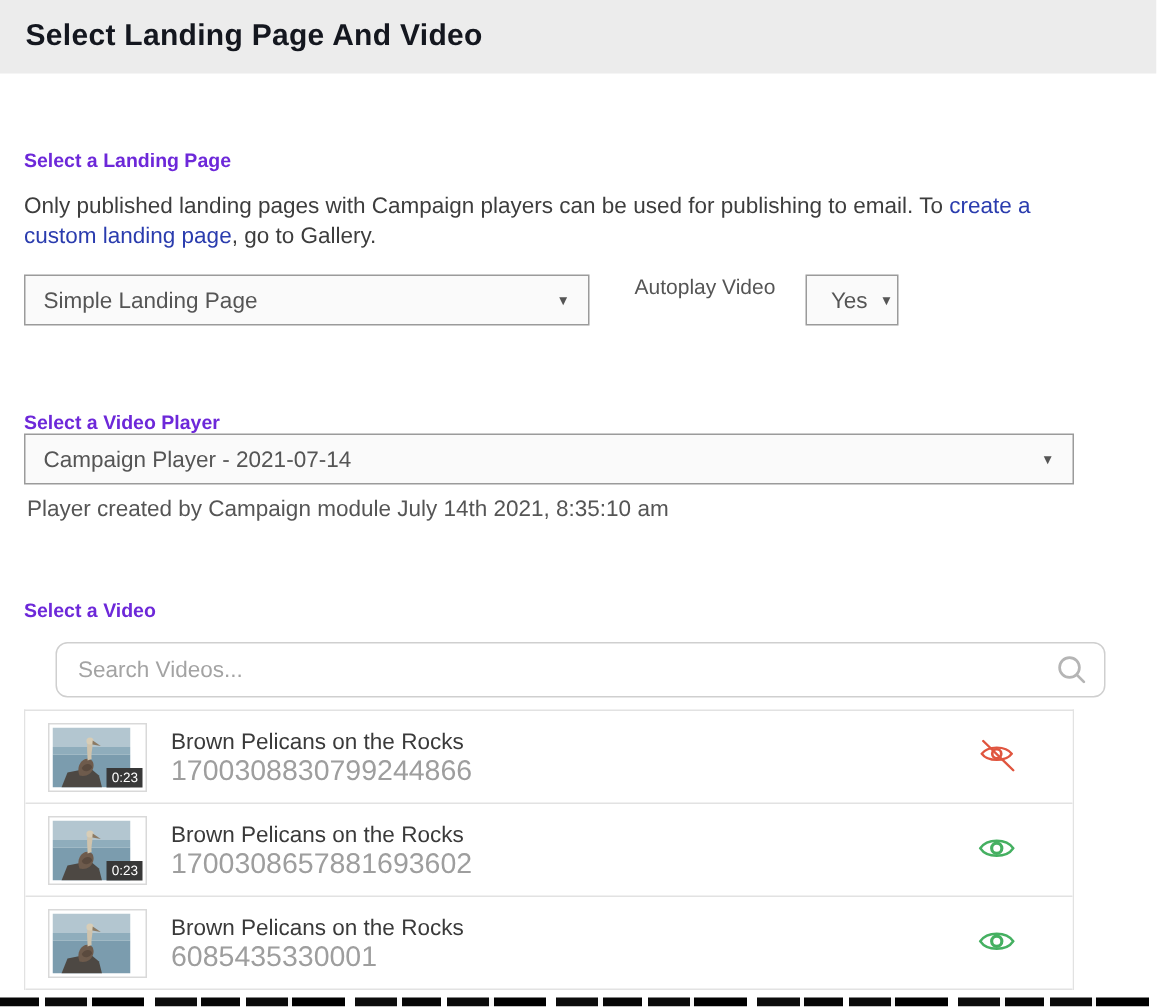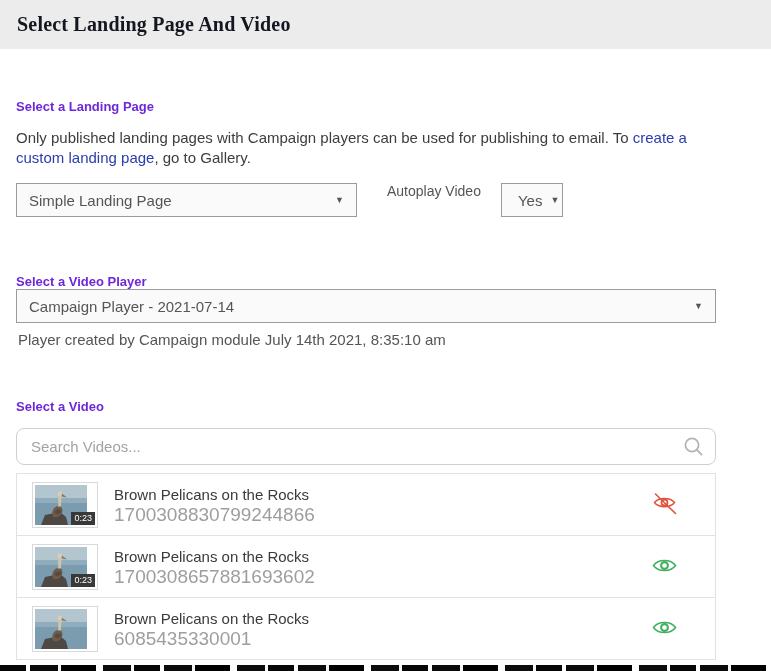--- a/index.html
+++ b/index.html
@@ -8,51 +8,51 @@
     background:#ffffff;
     font-family:"Liberation Sans",sans-serif;
     -webkit-font-smoothing:antialiased;
   }
   
   .header{
     height:49px;background:#ececec;display:flex;align-items:center;
     padding-left:17px;box-sizing:border-box;
   }
   .header .title{
-    font-size:20px;font-weight:bold;color:#14171f;letter-spacing:.2px;margin:0;font-family:Liberation Serif, serif;
+    font-size:20px;font-weight:bold;color:#14171f;letter-spacing:.2px;margin:0;
   }
   
   .content{padding:0 16px;}
   .section-heading{
     font-size:13px;font-weight:bold;color:#6d28d9;margin:0;line-height:15px;
   }
   .lp-heading{margin-top:50px;}
   .desc{
     font-size:15px;line-height:20px;color:#3d3d3d;margin-top:14px;max-width:700px;
   }
   .desc a{color:var(--link,#2a3cae);text-decoration:none;cursor:pointer;}
   
   .controls{display:flex;align-items:flex-end;margin-top:14px;}
   .selectbox{
     border:1px solid #9b9b9b;background:#fafafa;height:34px;box-sizing:border-box;
     display:flex;align-items:center;justify-content:space-between;
     padding:0 12px;font-size:15px;color:#555;cursor:pointer;
   }
-  .lp-select{width:341px;}
+  .lp-select{width:377px;}
   .autoplay-group{display:flex;margin-left:30px;gap:20px;}
   .autoplay-label{font-size:14px;color:#555;margin-bottom:9px;}
   .autoplay-select{width:62px;padding:0 16px;}
   .arrow{font-size:9px;color:#555;margin-left:8px;flex-shrink:0;}
   
   .vp-heading{margin-top:57px;}
   .player-select{width:700px;}
   .helper{font-size:15px;color:#555;margin-top:8px;padding-left:2px;}
   
   .video-heading{margin-top:51px;}
-  .search-wrap{position:relative;width:700px;margin-top:14px;}
+  .search-wrap{position:relative;width:700px;margin-top:14px;margin-left:21px;}
   .search-input{
     width:100%;height:37px;box-sizing:border-box;border:1px solid #cfcfcf;
     border-radius:8px;padding:0 42px 0 14px;font-size:15px;color:#333;
     font-family:inherit;outline:none;background:#fff;
   }
   .search-input::placeholder{color:#a3a3a3;}
   .search-icon{position:absolute;right:11px;top:7px;width:23px;height:23px;}
   .video-list{
     width:700px;margin-top:8px;border:1px solid #e2e2e2;border-bottom:none;
     box-sizing:border-box;

